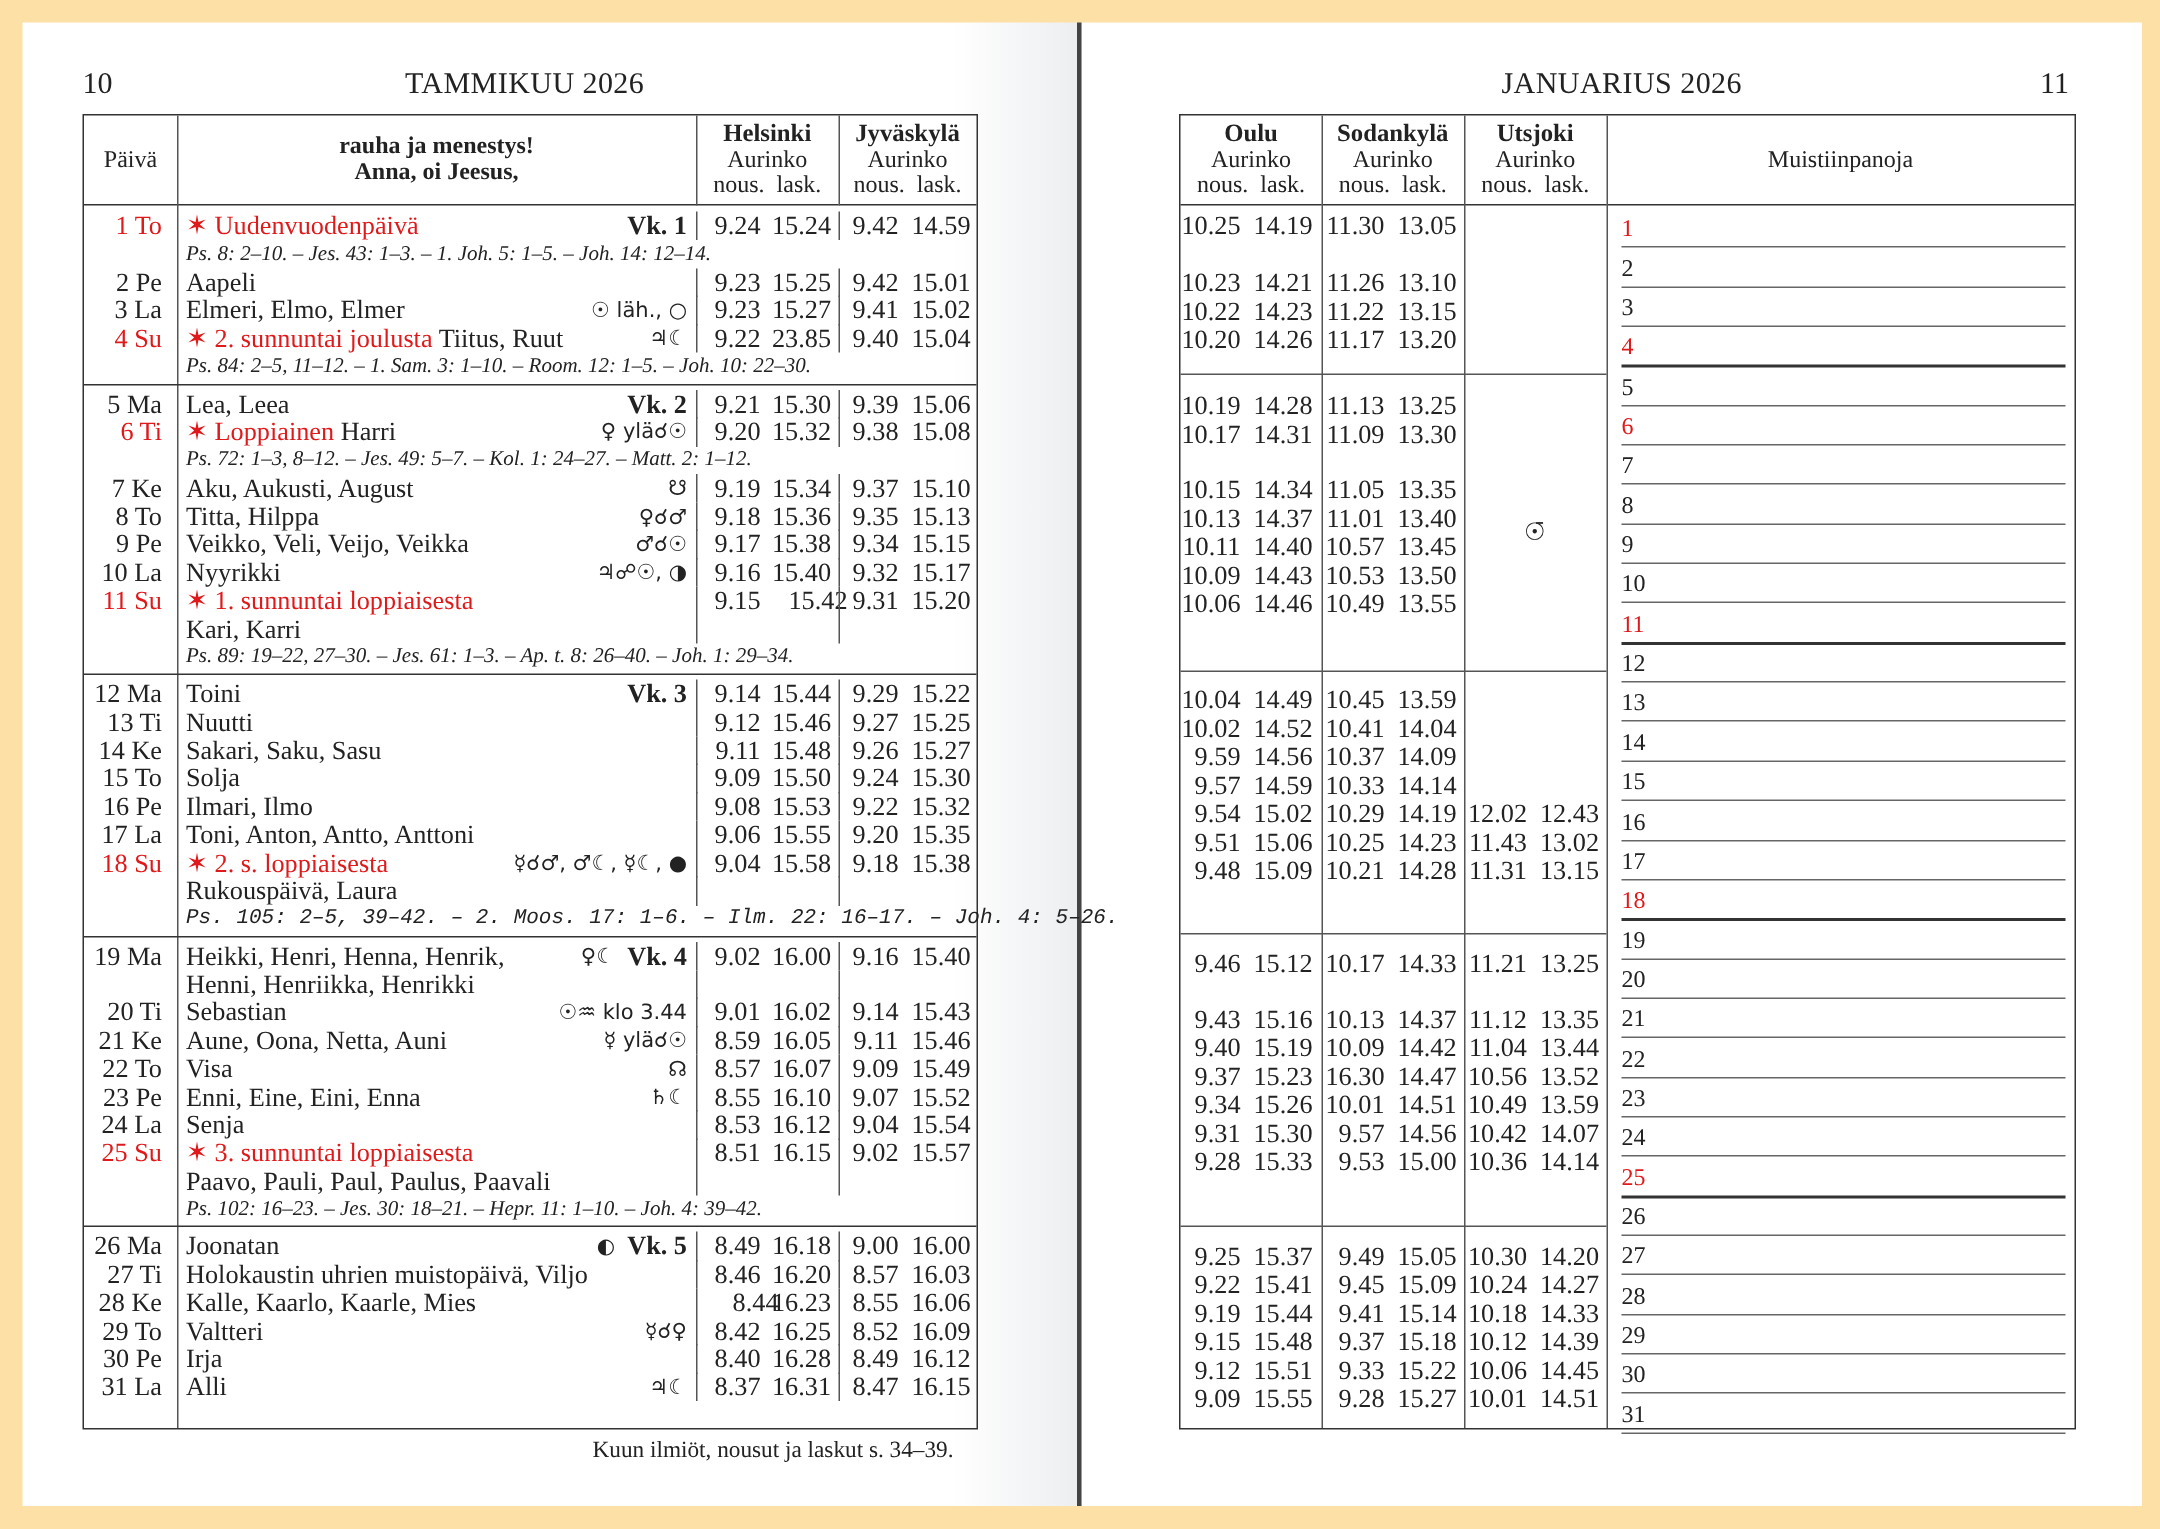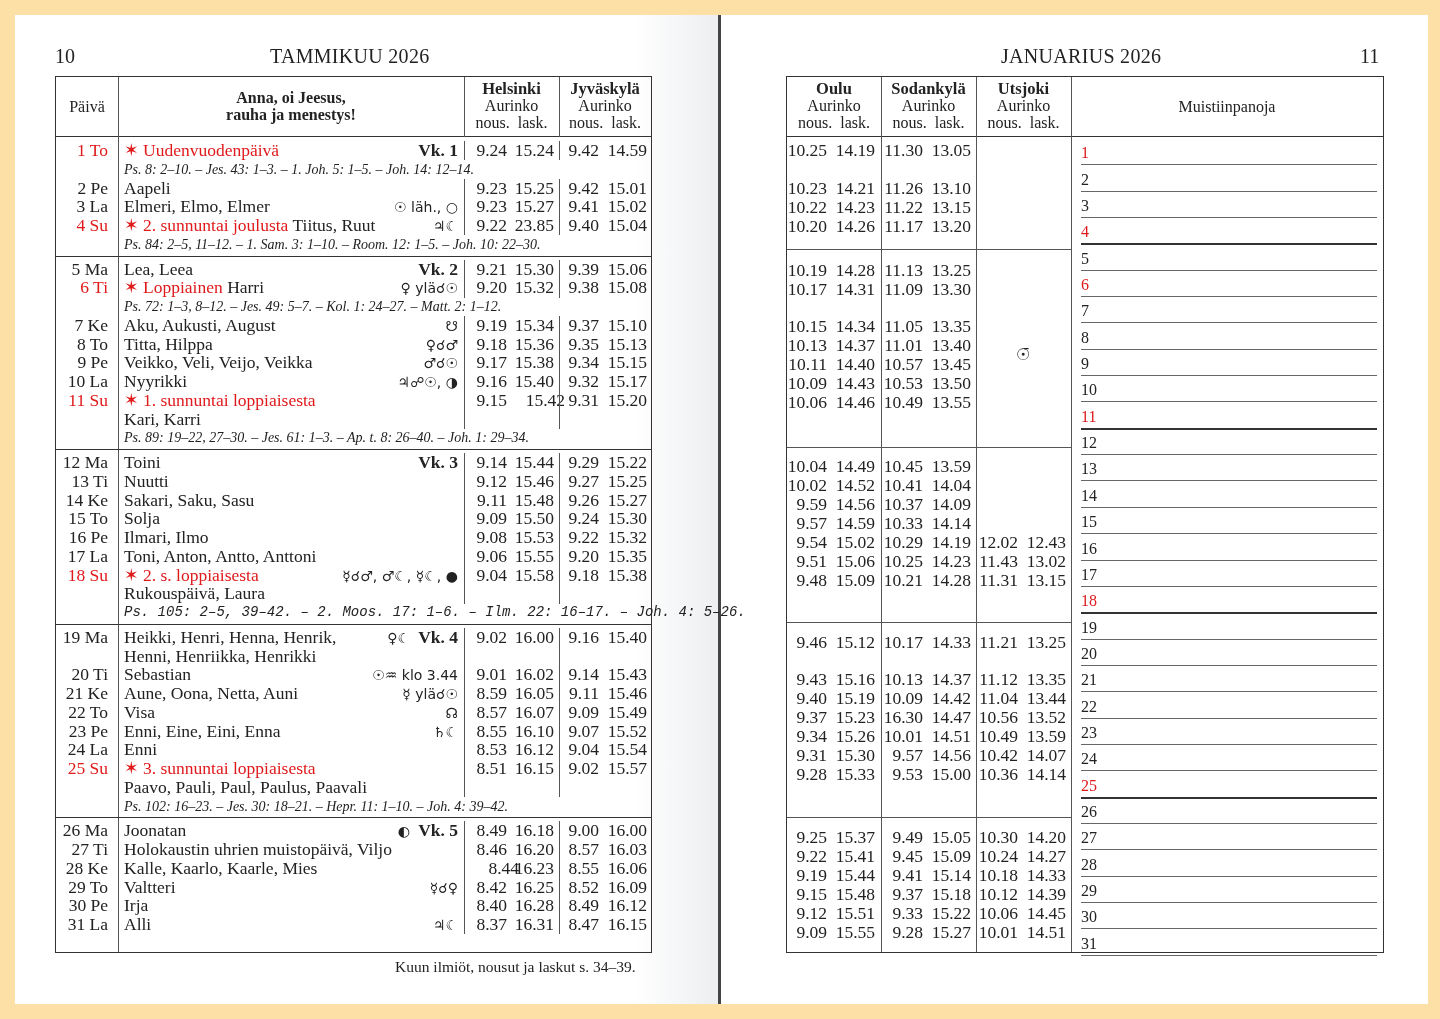--- a/index.html
+++ b/index.html
@@ -31,22 +31,22 @@
 <div id="left-page" class="page"></div>
 <div id="right-page" class="page"></div>
 <div id="spine"></div>
 
 <div class="pnum" style="left:55px;">10</div>
 <div class="ptitle" style="left:270px;">TAMMIKUU 2026</div>
 
 <div class="tbl" id="ltbl" style="left:55px;top:76px;width:597px;height:877px;">
   <div class="hdr" style="left:0;width:62px;line-height:60px;">Päivä</div>
   <div class="hdr" style="left:62px;width:346px;padding-top:12px;font-weight:bold;font-size:16px;">
+    <div>rauha ja menestys!</div>
     <div>Anna, oi Jeesus,</div>
-    <div>rauha ja menestys!</div>
   </div>
   <div class="hdr cityhead" style="left:408px;width:95px;padding-top:3px;">
     <b>Helsinki</b><br>
     <span>Aurinko</span><br>
     <span style="white-space:pre">nous.  lask.</span>
   </div>
   <div class="hdr cityhead" style="left:503px;width:92px;padding-top:3px;">
     <b>Jyväskylä</b><br>
     <span>Aurinko</span><br>
     <span style="white-space:pre">nous.  lask.</span>
@@ -278,21 +278,21 @@
         <span class="r" style="position: absolute; left: 0px; width: 52px; top: 0px;">23 Pe</span>
         <span style="position: absolute; left: 68px; top: 0px;"><span style="white-space: pre;">Enni, Eine, Eini, Enna</span></span>
         <span class="sym" style="position: absolute; right: 193px; top: 1px;">♄☾</span>
         <span class="r" style="position: absolute; left: 408px; width: 43px;">8.55</span>
         <span class="r" style="position: absolute; left: 452px; width: 46px;">16.10</span>
         <span class="r" style="position: absolute; left: 503px; width: 40px;">9.07</span>
         <span class="r" style="position: absolute; left: 545px; width: 46px;">15.52</span>
       </div>
       <div class="row" style="left: 0px; width: 595px; top: 663.25px;">
         <span class="r" style="position: absolute; left: 0px; width: 52px; top: 0px;">24 La</span>
-        <span style="position: absolute; left: 68px; top: 0px;"><span style="white-space: pre;">Enni</span></span>
+        <span style="position: absolute; left: 68px; top: 0px;"><span style="white-space: pre;">Senja</span></span>
         <span class="r" style="position: absolute; left: 408px; width: 43px;">8.53</span>
         <span class="r" style="position: absolute; left: 452px; width: 46px;">16.12</span>
         <span class="r" style="position: absolute; left: 503px; width: 40px;">9.04</span>
         <span class="r" style="position: absolute; left: 545px; width: 46px;">15.54</span>
       </div>
       <div class="row" style="left: 0px; width: 595px; top: 682px;">
         <span class="r red" style="position: absolute; left: 0px; width: 52px; top: 0px;">25 Su</span>
         <span style="position: absolute; left: 68px; top: 0px;"><span class="red">✶ 3. sunnuntai loppiaisesta</span></span>
         <span class="r" style="position: absolute; left: 408px; width: 43px;">8.51</span>
         <span class="r" style="position: absolute; left: 452px; width: 46px;">16.15</span>

